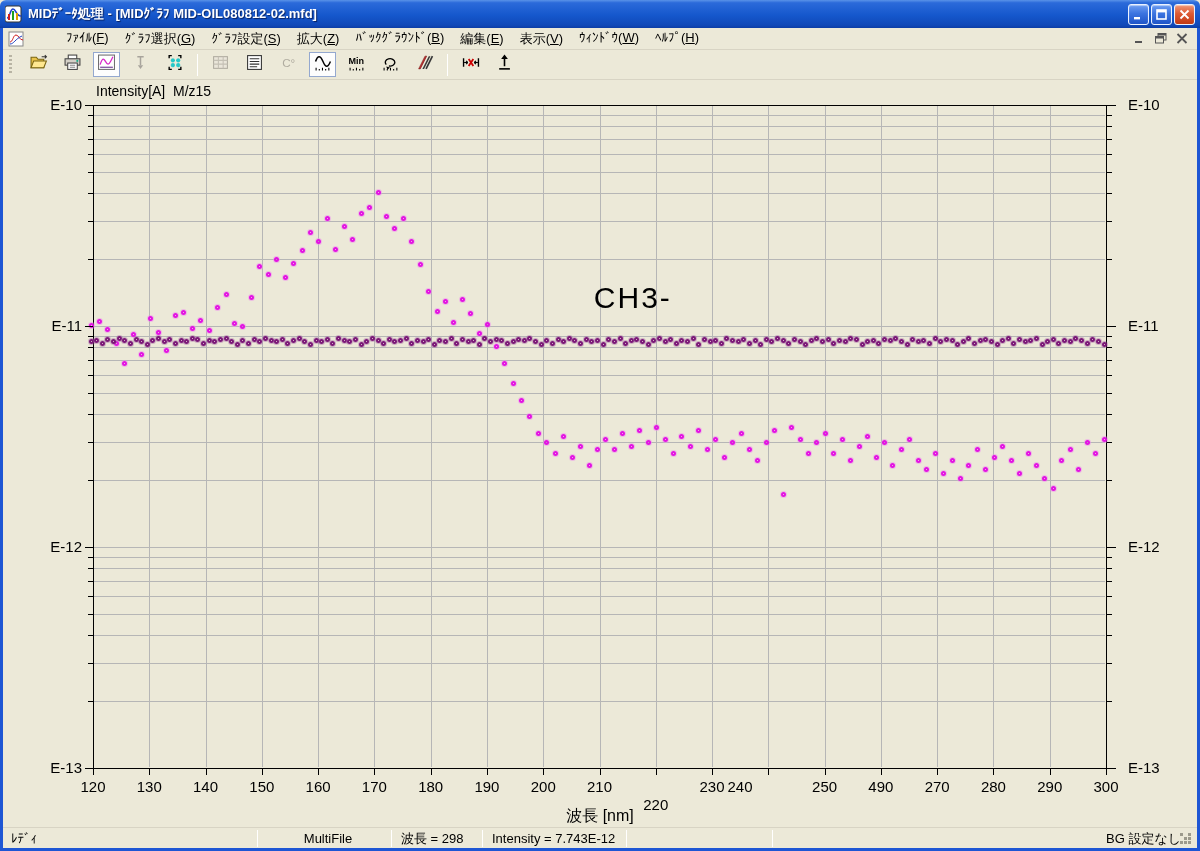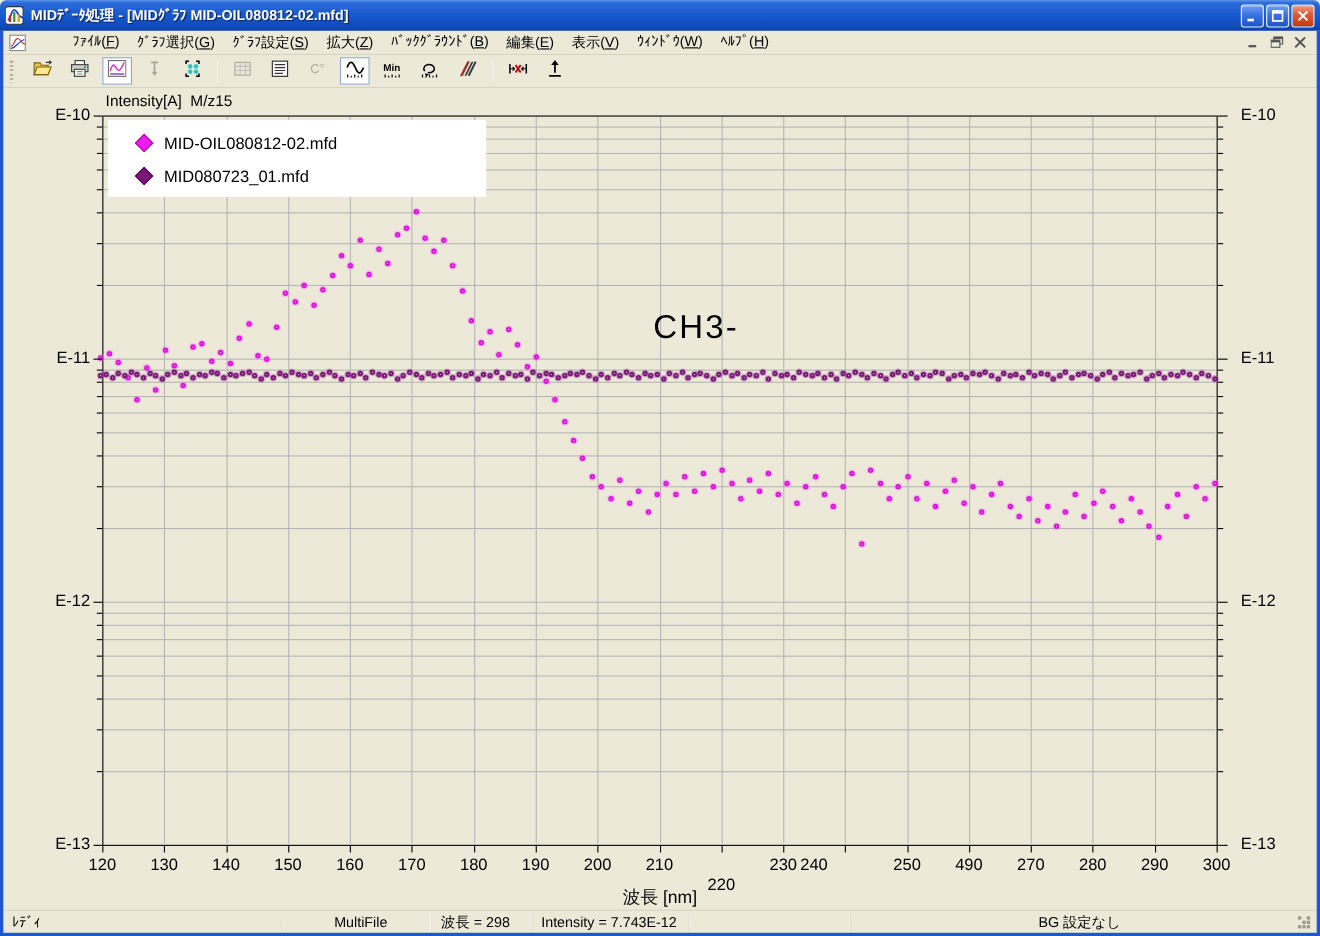--- a/index.html
+++ b/index.html
@@ -283,30 +283,20 @@
         <div class="hgrid" style="left: 94px; top: 347.417px; width: 1011px;"></div>
         <div class="hgrid" style="left: 94px; top: 336.112px; width: 1011px;"></div>
         <div class="hgrid" style="left: 94px; top: 701.472px; width: 1011px;"></div>
         <div class="hgrid" style="left: 94px; top: 662.556px; width: 1011px;"></div>
         <div class="hgrid" style="left: 94px; top: 634.945px; width: 1011px;"></div>
         <div class="hgrid" style="left: 94px; top: 613.528px; width: 1011px;"></div>
         <div class="hgrid" style="left: 94px; top: 596.029px; width: 1011px;"></div>
         <div class="hgrid" style="left: 94px; top: 581.233px; width: 1011px;"></div>
         <div class="hgrid" style="left: 94px; top: 568.417px; width: 1011px;"></div>
         <div class="hgrid" style="left: 94px; top: 557.112px; width: 1011px;"></div>
-      </div>
-    <div class="legend-patch" id="legend">
-        <div class="legend-row" style="top: 6px;">
-          <span class="legend-diamond" style="background: rgb(238, 28, 238); border: 1px solid rgb(180, 0, 180);"></span>
-          <span class="legend-label">MID-OIL080812-02.mfd</span>
-        </div>
-        <div class="legend-row" style="top: 36px;">
-          <span class="legend-diamond" style="background: rgb(123, 23, 120); border: 1px solid rgb(76, 13, 74);"></span>
-          <span class="legend-label">MID080723_01.mfd</span>
-        </div>
       </div>
     <div class="plot-box"></div>
     <div id="points-holder">
         <div class="pt" style="left: 88.5px; top: 323.439px; border-color: rgb(227, 18, 227); box-shadow: rgba(240, 140, 240, 0.5) 0px 0px 0px 1px;"></div>
         <div class="pt" style="left: 96.9417px; top: 318.663px; border-color: rgb(227, 18, 227); box-shadow: rgba(240, 140, 240, 0.5) 0px 0px 0px 1px;"></div>
         <div class="pt" style="left: 105.383px; top: 327.439px; border-color: rgb(227, 18, 227); box-shadow: rgba(240, 140, 240, 0.5) 0px 0px 0px 1px;"></div>
         <div class="pt" style="left: 113.825px; top: 340.547px; border-color: rgb(227, 18, 227); box-shadow: rgba(240, 140, 240, 0.5) 0px 0px 0px 1px;"></div>
         <div class="pt" style="left: 122.267px; top: 361.381px; border-color: rgb(227, 18, 227); box-shadow: rgba(240, 140, 240, 0.5) 0px 0px 0px 1px;"></div>
         <div class="pt" style="left: 130.708px; top: 331.612px; border-color: rgb(227, 18, 227); box-shadow: rgba(240, 140, 240, 0.5) 0px 0px 0px 1px;"></div>
         <div class="pt" style="left: 139.15px; top: 351.706px; border-color: rgb(227, 18, 227); box-shadow: rgba(240, 140, 240, 0.5) 0px 0px 0px 1px;"></div>
@@ -719,19 +709,19 @@
   <span class="sb-panel" style="left: 6px; width: 248px; text-align: left; padding-left: 2px;">ﾚﾃﾞｨ</span>
       <span class="sb-sep" style="left: 254px;"></span>
       <span class="sb-panel" style="left: 258px; width: 132px; text-align: center; padding-left: 2px;">MultiFile</span>
       <span class="sb-sep" style="left: 388px;"></span>
       <span class="sb-panel" style="left: 392px; width: 89px; text-align: left; padding-left: 6px;">波長 = 298</span>
       <span class="sb-sep" style="left: 479px;"></span>
       <span class="sb-panel" style="left: 483px; width: 142px; text-align: left; padding-left: 6px;">Intensity = 7.743E-12</span>
       <span class="sb-sep" style="left: 623px;"></span>
       <span class="sb-panel" style="left: 627px; width: 144px; text-align: left; padding-left: 6px;"></span>
       <span class="sb-sep" style="left: 769px;"></span>
-      <span class="sb-panel" style="left: 773px; width: 405px; text-align: center; padding-left: 6px;">BG 設定なし</span>
+      <span class="sb-panel" style="left: 773px; width: 405px; text-align: right; padding-left: 6px;">BG 設定なし</span>
     </div>
 
   <div class="frame-side frame-left"></div>
   <div class="frame-side frame-right"></div>
   <div class="frame-bottom"></div>
 </div>
 
 </body></html>

